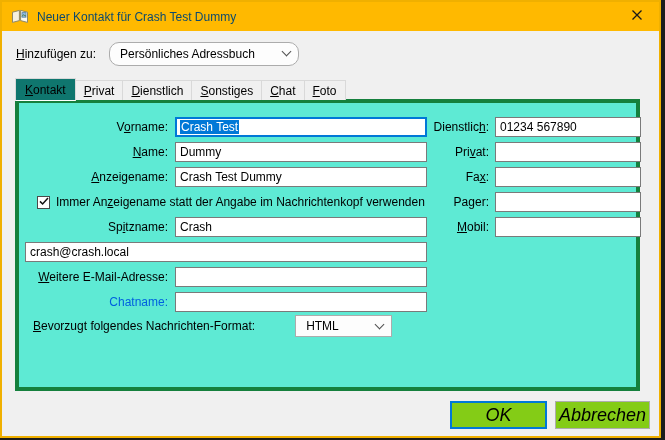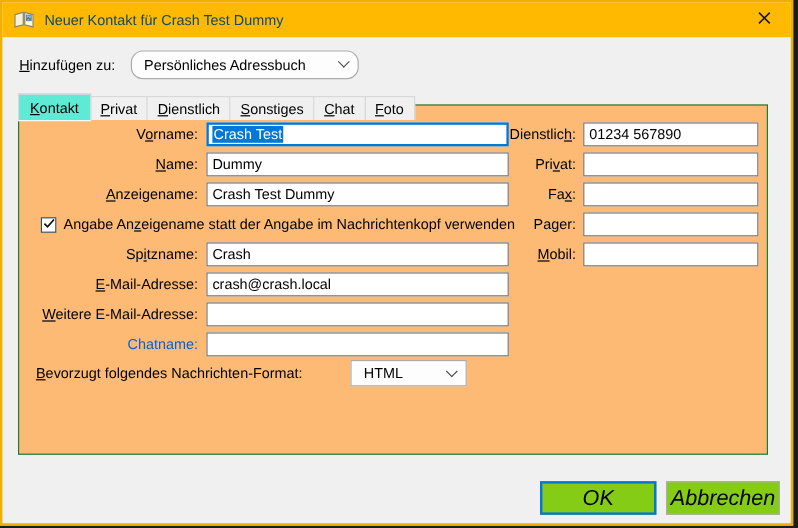--- a/index.html
+++ b/index.html
@@ -39,33 +39,33 @@
     transform:rotate(45deg); margin-top:-4px; flex:0 0 auto;
   }
   
   .tabs { position:absolute; left:13px; top:75px; height:23px; display:flex; align-items:flex-end; z-index:3; }
   .tab {
     height:20px; padding:0 8px; background:#f0f0f0;
     border:1px solid #d9d9d9; border-bottom:none;
     display:flex; align-items:center; margin-right:-1px; white-space:nowrap;
   }
   .tab.active {
-    height:23px; background:#5eead4; border:1px solid #d9d9d9; border-bottom:1px solid #fff;
+    height:23px; background:#0f766e; border:1px solid #d9d9d9; border-bottom:1px solid #fff;
     margin-bottom:-1px; padding:0 9px; position:relative; z-index:4;
   }
   
   .panel {
-    position:absolute; left:13px; top:85px; width:625px; height:292px;
-    background:#fdba74; border:1px solid #15803d; z-index:1;
+    position:absolute; left:13px; top:97px; width:625px; height:292px;
+    background:#5eead4; border:4px solid #15803d; z-index:1;
   }
   .lrow, .rrow, .cbrow, .fmtrow { position:absolute; display:flex; align-items:center; height:22px; }
   .lrow { left:6px; width:402px; }
   .lrow .lbl { width:150px; text-align:right; padding-right:7px; white-space:nowrap; }
   .lrow .inp { flex:1; }
-  .rrow { left:398px; width:224px; }
+  .rrow { left:398px; width:224px;justify-content:flex-end; }
   .rrow .lbl { width:72px; text-align:right; padding-right:6px; white-space:nowrap; }
   .rrow .inp { width:146px; }
   .inp {
     border:1px solid #7a7a7a; background:#fff; height:20px;
     padding:0 4px; display:flex; align-items:center; overflow:hidden; white-space:nowrap;
   }
   .inp.focused { border:2px solid #0078d7; padding:0 3px; }
   .sel { background:#0078d7; color:#fff; padding:0 1px; }
   .ak { text-decoration:underline; }
   .link-label { color:#0060df; }
@@ -160,31 +160,30 @@
     </div>
 
     <div class="cbrow">
       <span class="checkbox">
         <span>
           <svg width="10" height="9" viewBox="0 0 10 9">
               <path d="M1 4.4 L3.6 7 L9 0.9" fill="none" stroke="#111" stroke-width="1.5"></path>
             </svg>
         </span>
       </span>
-      <span><span>Angabe An</span><span class="ak">z</span><span>eigename statt der Angabe im Nachrichtenkopf verwenden</span></span>
+      <span><span>Immer An</span><span class="ak">z</span><span>eigename statt der Angabe im Nachrichtenkopf verwenden</span></span>
     </div>
 
     <div class="lrow" style="top:113px">
       <span class="lbl"><span>Sp</span><span class="ak">i</span><span>tzname:</span></span>
       <div class="inp">
           <span>Crash</span>
         </div>
     </div>
     <div class="lrow" style="top:138px">
-      <span class="lbl"><span></span><span class="ak">E</span><span>-Mail-Adresse:</span></span>
       <div class="inp">
           <span>crash@crash.local</span>
         </div>
     </div>
     <div class="lrow" style="top:163px">
       <span class="lbl"><span></span><span class="ak">W</span><span>eitere E-Mail-Adresse:</span></span>
       <div class="inp">
           <span></span>
         </div>
     </div>

